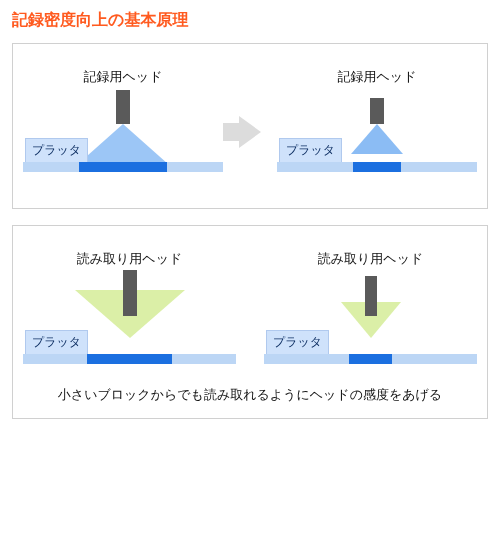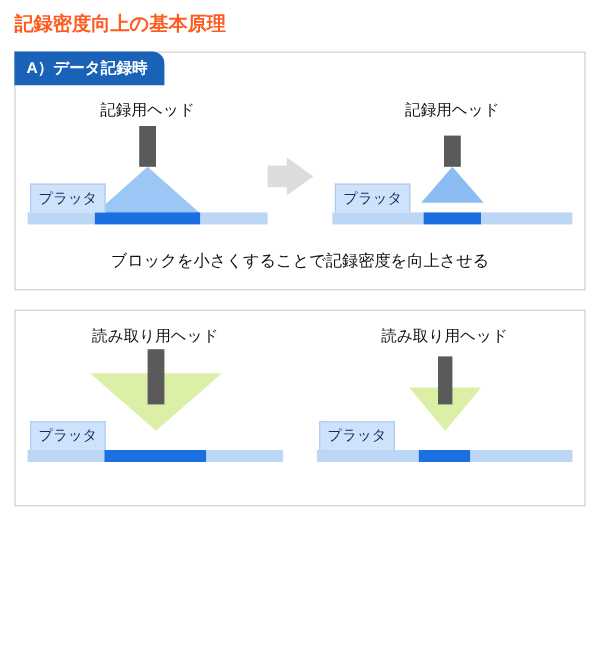--- a/index.html
+++ b/index.html
@@ -47,20 +47,21 @@
     justify-content: space-between;
     gap: 4px;
     margin-bottom: 16px;
   }
   .diagram-cell {
     flex: 1 1 0;
     display: flex;
     flex-direction: column;
     align-items: flex-start;
     position: relative;
+    margin-top: 12px;
   }
   .head-label {
     font-size: 13px;
     color: #111;
     margin-bottom: 6px;
     text-align: center;
     white-space: nowrap;
   }
   .head-tip {
     width: 14px;
@@ -172,21 +173,20 @@
   }
   .panel-b .stage { height:120px; }
   .panel-b .caption { font-size:13px; }
 </style>
 </head>
 <body>
 
 <div class="main-title">記録密度向上の基本原理</div>
 
 <div class="panel">
-  <div class="panel-tab">A）データ記録時</div>
   <div class="panel-body">
     <div class="diagram-row">
 
       <div class="diagram-cell">
         <div class="stage write">
           <div class="head-label">記録用ヘッド</div>
           <div class="head-tip tall"></div>
           <div class="cone-wrap">
             <div class="write-cone">
                 <div class="tri"></div>
@@ -217,21 +217,20 @@
           <div class="platter-label-box">プラッタ</div>
           <div class="track">
             <div class="seg seg-light" style="flex:0 0 38%"></div>
             <div class="seg seg-dark" style="flex:0 0 24%"></div>
             <div class="seg seg-light" style="flex:1 1 auto"></div>
           </div>
         </div>
       </div>
 
     </div>
-    <div class="caption">ブロックを小さくすることで記録密度を向上させる</div>
   </div>
 </div>
 
 <div class="panel panel-b">
   <div class="panel-body">
     <div class="diagram-row">
 
       <div class="diagram-cell">
         <div class="stage read">
           <div class="head-label">読み取り用ヘッド</div>
@@ -264,14 +263,15 @@
           <div class="platter-label-box">プラッタ</div>
           <div class="track">
             <div class="seg seg-light" style="flex:0 0 40%"></div>
             <div class="seg seg-dark" style="flex:0 0 20%"></div>
             <div class="seg seg-light" style="flex:1 1 auto"></div>
           </div>
         </div>
       </div>
 
     </div>
+    <div class="caption">小さいブロックからでも読み取れるようにヘッドの感度をあげる</div>
   </div>
 </div>
 
 </body></html>

